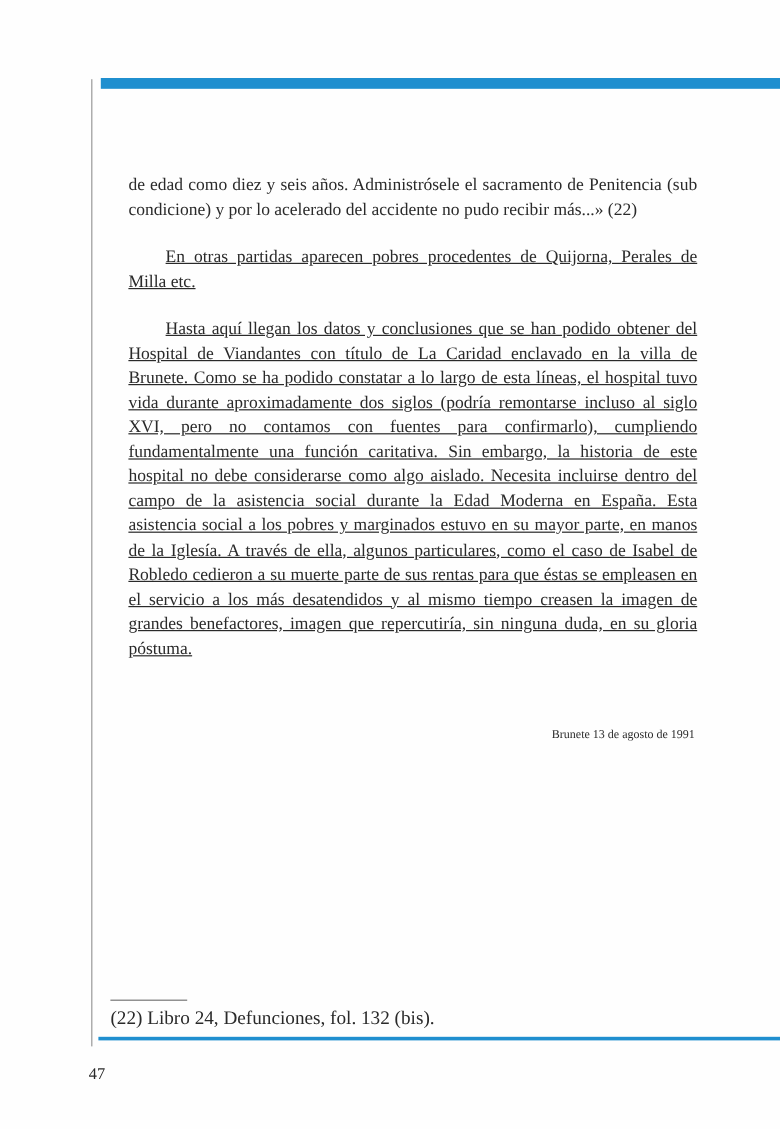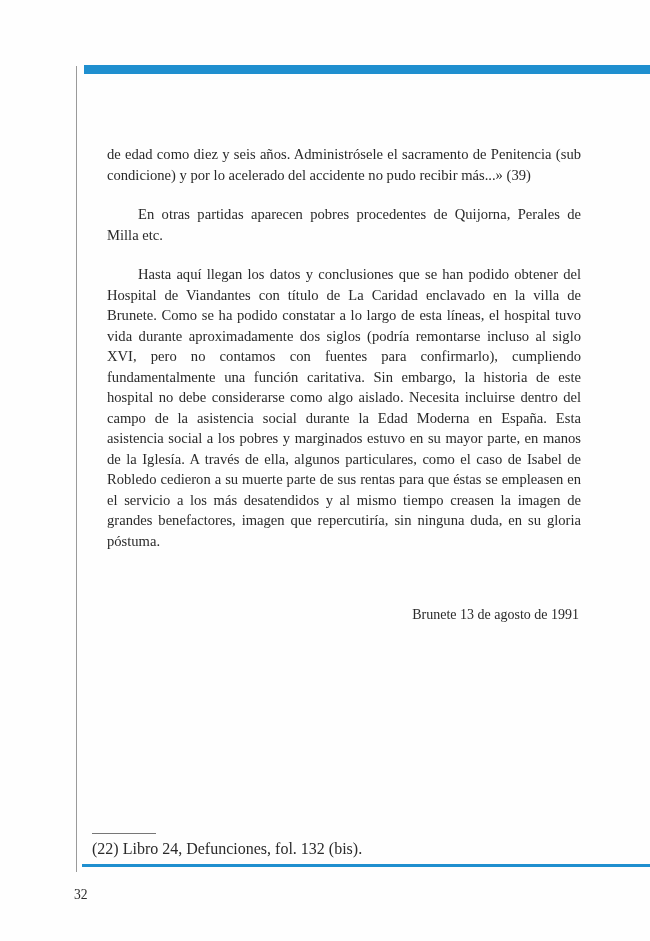--- a/index.html
+++ b/index.html
@@ -19,24 +19,24 @@
   }
   .bottom-bar {
     position: absolute; left: 82px; top: 864px; width: 568px; height: 3px;
     background: #1f8fcf;
   }
   .body-text {
     position: absolute; left: 107px; top: 144px; width: 474px;
     font-size: 14.6px; line-height: 20.5px; text-align: justify;
   }
   .body-text p { margin: 0 0 19px 0; }
-  .body-text p.indent { text-indent: 31px; }
+  .body-text p.indent { text-indent: 31px; text-decoration: underline; }
   .date-line {
     position: absolute; left: 300px; top: 607px; width: 279px;
-    text-align: right; font-size: 14px;
+    text-align: right; font-size: 10px;
   }
   .fn-rule {
     position: absolute; left: 92px; top: 833px; width: 64px; height: 1px;
     background: #777;
   }
   .footnote {
     position: absolute; left: 92px; top: 840px;
     font-size: 16px;
   }
   .page-number {
@@ -44,24 +44,24 @@
     font-size: 13.6px;
   }
 </style>
 </head>
 <body>
 
 <div class="left-rule"></div>
 <div class="top-bar" style="background: rgb(31, 143, 207);"></div>
 
 <div class="body-text">
-  <p>de edad como diez y seis años. Administrósele el sacramento de Penitencia (sub condicione) y por lo acelerado del accidente no pudo recibir más...» (39)</p>
+  <p>de edad como diez y seis años. Administrósele el sacramento de Penitencia (sub condicione) y por lo acelerado del accidente no pudo recibir más...» (22)</p>
   <p class="indent">En otras partidas aparecen pobres procedentes de Quijorna, Perales de Milla etc.</p>
   <p class="indent">Hasta aquí llegan los datos y conclusiones que se han podido obtener del Hospital de Viandantes con título de La Caridad enclavado en la villa de Brunete. Como se ha podido constatar a lo largo de esta líneas, el hospital tuvo vida durante aproximadamente dos siglos (podría remontarse incluso al siglo XVI, pero no contamos con fuentes para confirmarlo), cumpliendo fundamentalmente una función caritativa. Sin embargo, la historia de este hospital no debe considerarse como algo aislado. Necesita incluirse dentro del campo de la asistencia social durante la Edad Moderna en España. Esta asistencia social a los pobres y marginados estuvo en su mayor parte, en manos de la Iglesía. A través de ella, algunos particulares, como el caso de Isabel de Robledo cedieron a su muerte parte de sus rentas para que éstas se empleasen en el servicio a los más desatendidos y al mismo tiempo creasen la imagen de grandes benefactores, imagen que repercutiría, sin ninguna duda, en su gloria póstuma.</p>
 </div>
 
 <div class="date-line">Brunete 13 de agosto de 1991</div>
 
 <div class="fn-rule"></div>
 <div class="footnote">(22) Libro 24, Defunciones, fol. 132 (bis).</div>
 
 <div class="bottom-bar" style="background: rgb(31, 143, 207);"></div>
-<div class="page-number">32</div>
+<div class="page-number">47</div>
 
 </body></html>

